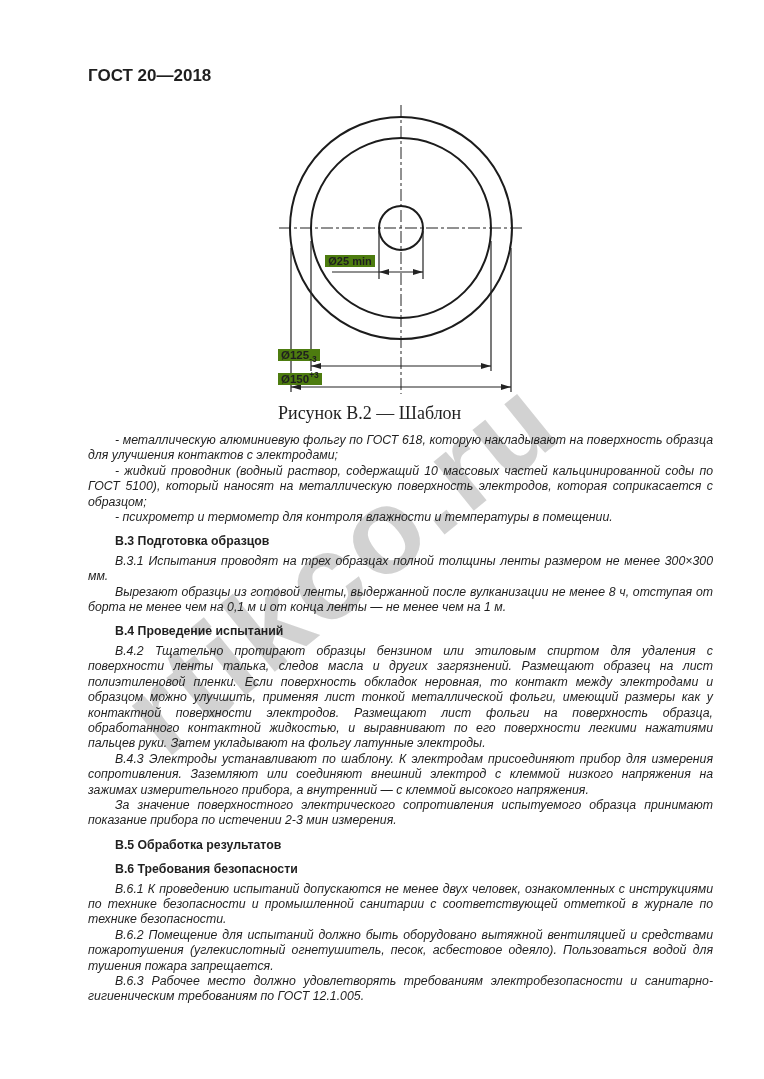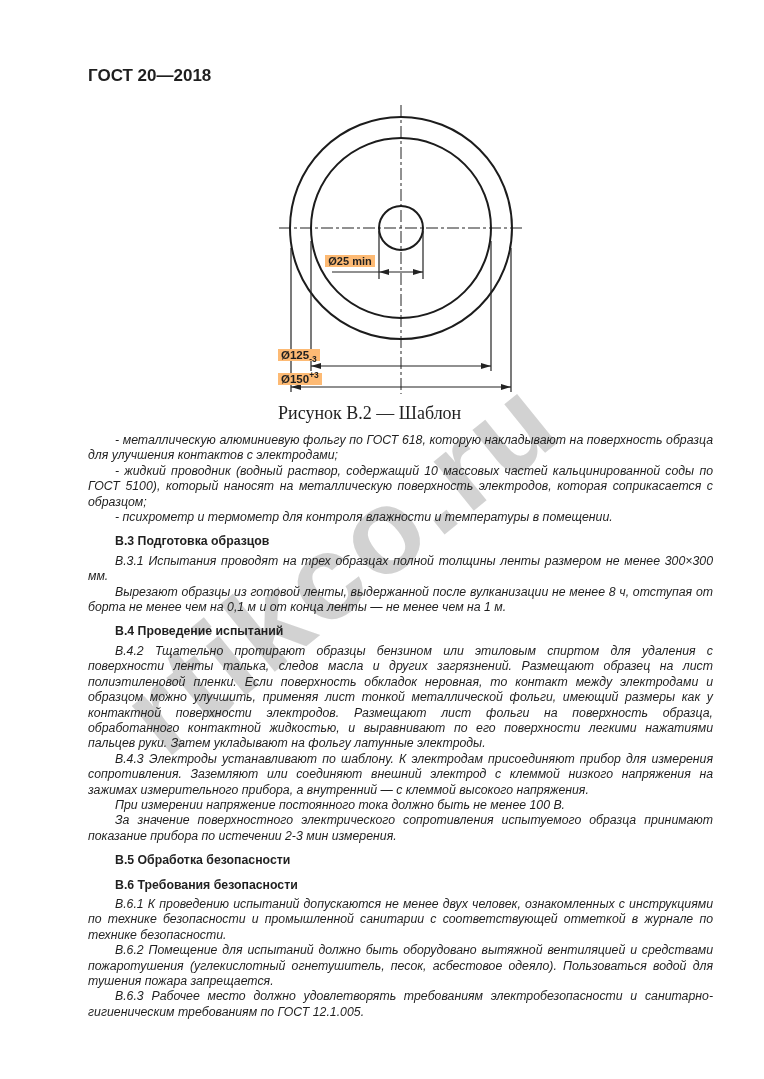--- a/index.html
+++ b/index.html
@@ -56,21 +56,21 @@
     position: absolute;
     left: 278px;
     width: 248px;
     text-align: left;
     font-size: 11.5px;
     font-weight: bold;
     z-index: 2;
   }
   .dim-125 { top: 349px; }
   .dim-150 { top: 370px; }
-  .dim-pill { background: #fdba74; padding: 0 3px; margin-top: 21px; }
+  .dim-pill { background: #4d7c0f; padding: 0 3px; margin-top: 21px; }
   .dim-pill sub { font-size: 8.5px; }
   .dim-pill sup { font-size: 8.5px; }
   .fig-caption {
     position: absolute;
     left: 278px; top: 403px;
     width: 248px;
     text-align: left;
     font-size: 18px;
     z-index: 1;
     font-family: Liberation Serif, serif;
@@ -157,24 +157,23 @@
     <p class="para">- жидкий проводник (водный раствор, содержащий 10 массовых частей кальцинированной соды по ГОСТ 5100), который наносят на металлическую поверхность электродов, которая соприкасается с образцом;</p>
     <p class="para">- психрометр и термометр для контроля влажности и температуры в помещении.</p>
 
     <p class="heading">В.3  Подготовка образцов</p>
     <p class="para">В.3.1  Испытания проводят на трех образцах полной толщины ленты размером не менее 300×300 мм.</p>
     <p class="para">Вырезают образцы из готовой ленты, выдержанной после вулканизации не менее 8 ч, отступая от борта не менее чем на 0,1 м и от конца ленты — не менее чем на 1 м.</p>
 
     <p class="heading">В.4  Проведение испытаний</p>
     <p class="para">В.4.2  Тщательно протирают образцы бензином или этиловым спиртом для удаления с поверхности ленты талька, следов масла и других загрязнений. Размещают образец на лист полиэтиленовой пленки. Если поверхность обкладок неровная, то контакт между электродами и образцом можно улучшить, применяя лист тонкой металлической фольги, имеющий размеры как у контактной поверхности электродов. Размещают лист фольги на поверхность образца, обработанного контактной жидкостью, и выравнивают по его поверхности легкими нажатиями пальцев руки. Затем укладывают на фольгу латунные электроды.</p>
     <p class="para">В.4.3  Электроды устанавливают по шаблону. К электродам присоединяют прибор для измерения сопротивления. Заземляют или соединяют внешний электрод с клеммой низкого напряжения на зажимах измерительного прибора, а внутренний — с клеммой высокого напряжения.</p>
-    <p class="para">При измерении напряжение постоянного тока должно быть не менее 100 В.</p>
     <p class="para">За значение поверхностного электрического сопротивления испытуемого образца принимают показание прибора по истечении 2-3 мин измерения.</p>
 
-    <p class="heading">В.5  Обработка безопасности</p>
+    <p class="heading">В.5  Обработка результатов</p>
 
     <p class="heading">В.6  Требования безопасности</p>
     <p class="para">В.6.1  К проведению испытаний допускаются не менее двух человек, ознакомленных с инструкциями по технике безопасности и промышленной санитарии с соответствующей отметкой в журнале по технике безопасности.</p>
     <p class="para">В.6.2  Помещение для испытаний должно быть оборудовано вытяжной вентиляцией и средствами пожаротушения (углекислотный огнетушитель, песок, асбестовое одеяло). Пользоваться водой для тушения пожара запрещается.</p>
     <p class="para">В.6.3  Рабочее место должно удовлетворять требованиям электробезопасности и санитарно-гигиеническим требованиям по ГОСТ 12.1.005.</p>
 
   </div>
 
 </div>
 

